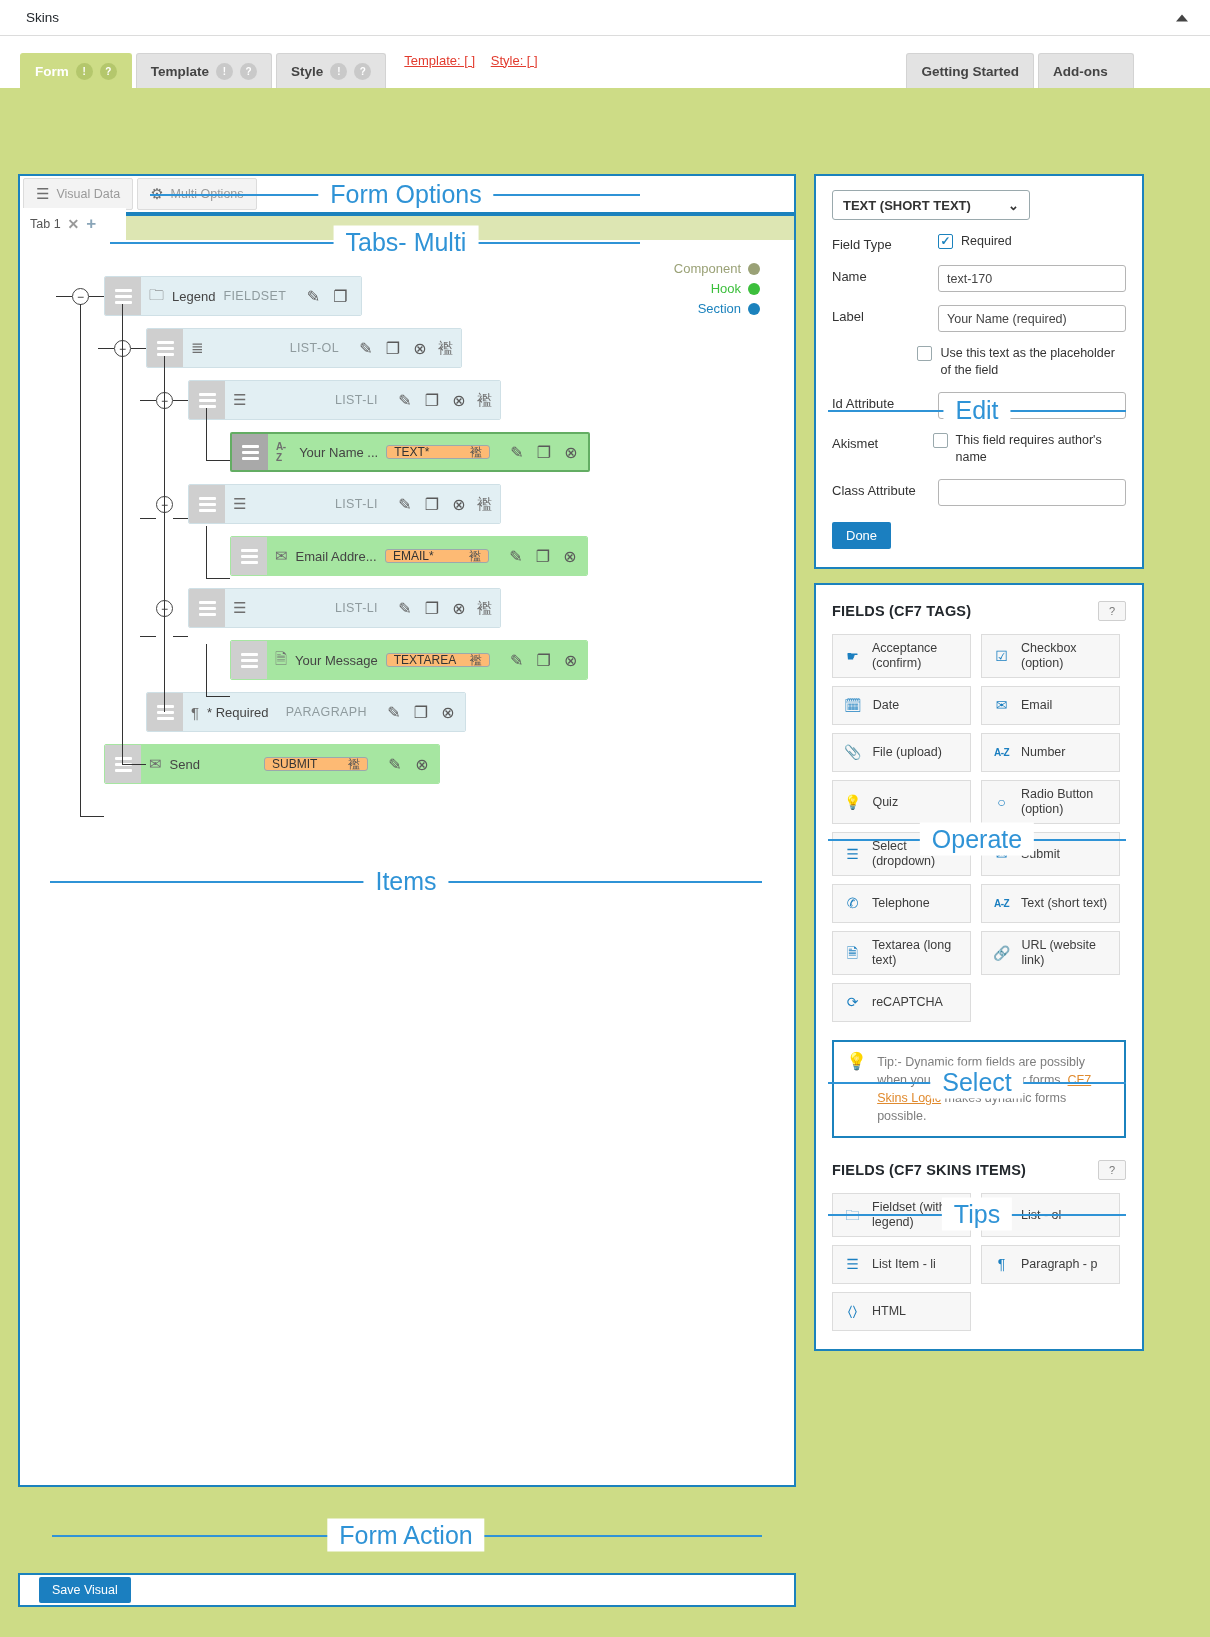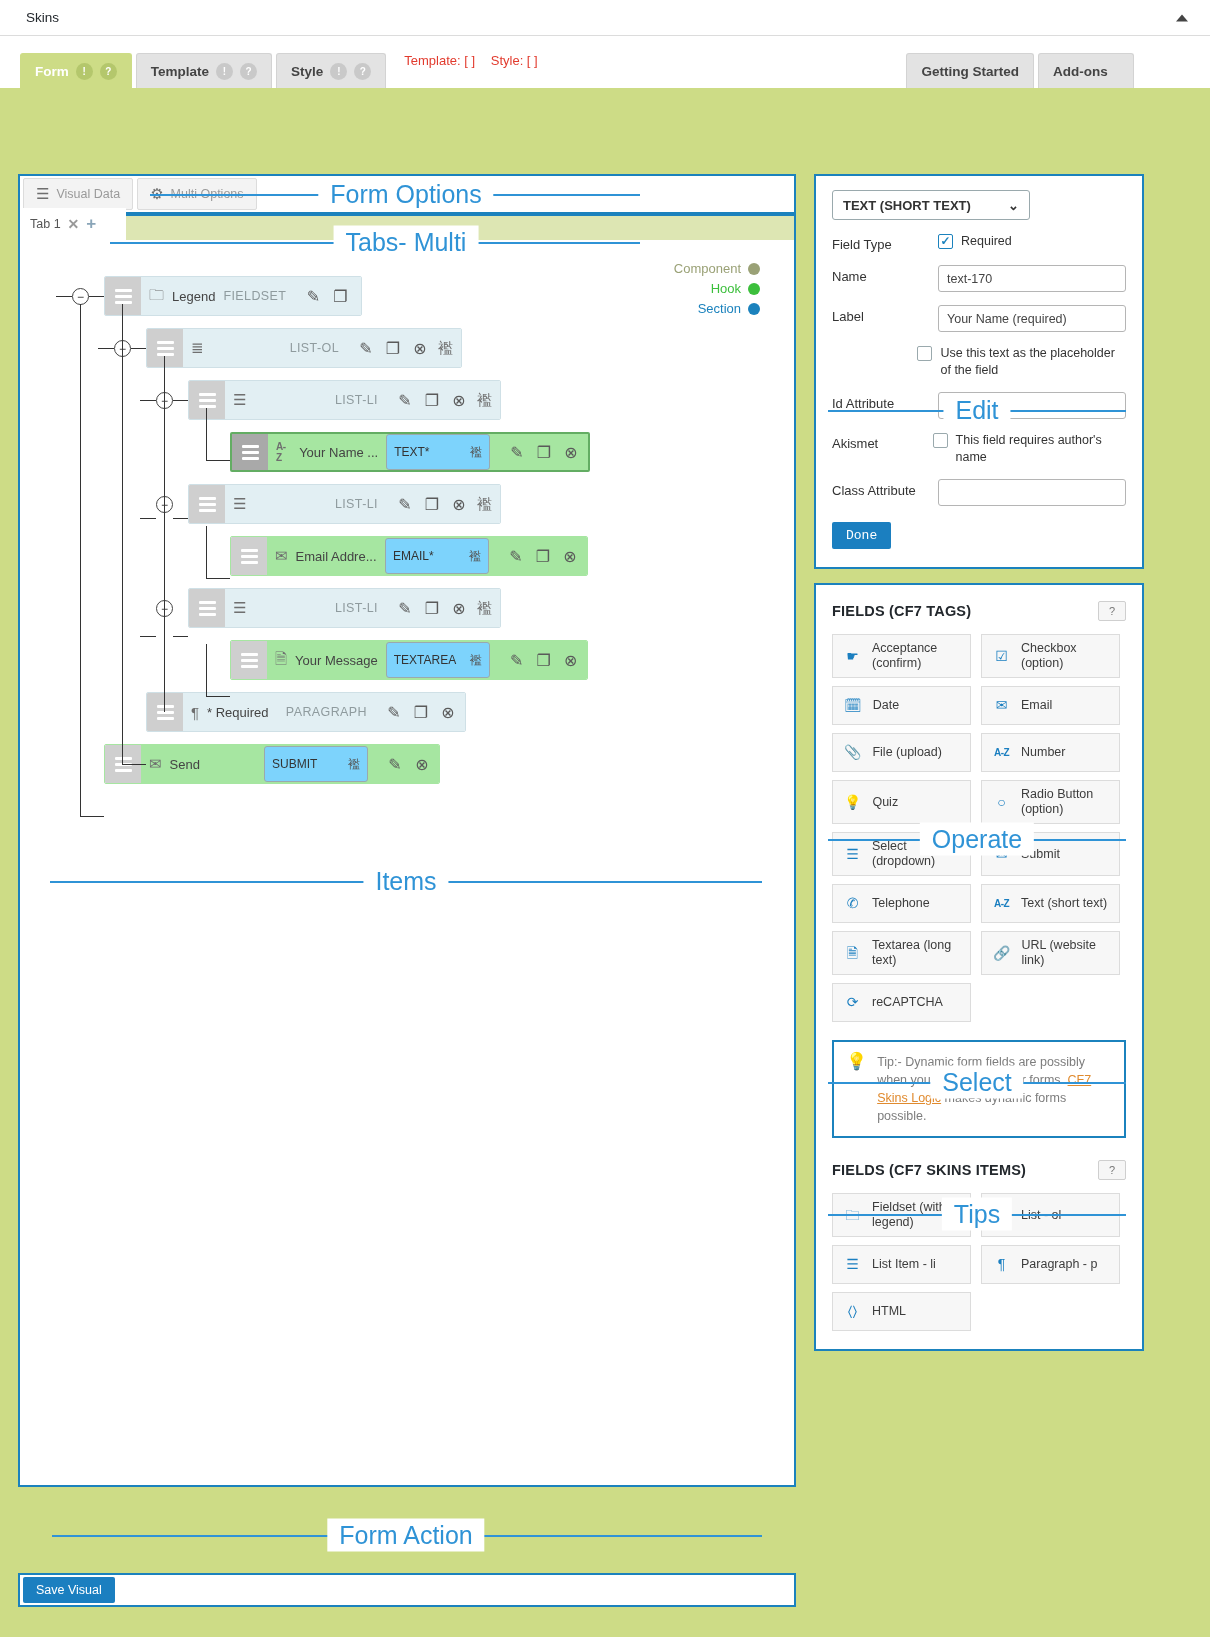--- a/index.html
+++ b/index.html
@@ -40,21 +40,21 @@
     font-size:13.5px; font-weight:bold; color:#444;
   }
   .tab.active { background:#cddc86; border-color:#cddc86; color:#fff; }
   .tab .badge {
     width:17px;height:17px;border-radius:50%;
     background:#c9c9c9; color:#fff; font-size:10px; font-weight:bold;
     display:flex;align-items:center;justify-content:center;
   }
   .tab.active .badge { background:#b4c76c; }
   .tplstyle { margin-left:14px; color:#e23b2e; font-size:13px; align-self:center; padding-bottom:4px;}
-  .tplstyle span { margin-right:12px; }
+  .tplstyle span { margin-right:12px;text-decoration:underline; }
   .rightbtns { margin-left:auto; display:flex; align-items:center; padding-right:76px; }
   .rightbtns .tab { margin-right:0; }
   .rightbtns .tab.last { margin-left:4px; }
 
   
   .greenpage {
     position:absolute; left:0; top:88px; width:1210px; height:1549px;
     background:#cddc86;
   }
 
@@ -119,22 +119,22 @@
   .node.hook.selected .handle { background:#a9a9a9; }
 
   .ico { color:#6f6f6f; font-size:15px; display:inline-flex; align-items:center;}
   .lbl { font-size:13px; color:#444; white-space:nowrap; }
   .typ { font-size:12.5px; color:#8f9b9e; letter-spacing:.4px; margin-left:auto; }
   .acts { display:flex; align-items:center; gap:9px; margin-left:10px; }
   .act { width:18px;height:18px; color:#5a5a5a; display:inline-flex;align-items:center;justify-content:center;}
   .caret-ico { color:#6f6f6f; font-size:15px; }
 
   .selwrap {
-    border:1px solid #9aa9ad; background:#7dd3fc; border-radius:3px;
-    height:36px; width:104px; display:flex; align-items:center;
+    border:1px solid #9aa9ad; background:#fdba74; border-radius:3px;
+    height:14px; width:104px; display:flex; align-items:center;
     padding:0 7px; font-size:12px; color:#333; margin-left:auto;
   }
   .selwrap .cv { margin-left:auto; color:#555; font-size:12px;}
 
   .toggle {
     position:absolute; width:17px;height:17px;border-radius:50%;
     border:1px solid #444; background:#fff; top:18px;
     display:flex;align-items:center;justify-content:center;
     font-size:12px; color:#333; line-height:1;
   }
@@ -156,21 +156,21 @@
   .flabel { width:106px; font-size:13px; color:#333; padding-top:4px;}
   .finput { flex:1; height:27px; border:1px solid #b5b5b5; border-radius:3px; background:#fff;
             display:flex;align-items:center;padding:0 8px; font-size:12.5px; color:#444;}
   .cbline { display:flex; align-items:flex-start; gap:8px; font-size:12.5px; color:#333; line-height:17px;}
   .cbox { width:15px;height:15px;border:1px solid #9aa9ad; border-radius:2px; background:#fff;
           flex:0 0 15px; display:flex;align-items:center;justify-content:center; margin-top:1px;}
   .cbox.checked { border-color:#1b82bd; color:#1b82bd; font-size:12px; font-weight:bold;}
   .donebtn {
     margin-top:16px; background:#1b7fc0; color:#fff; border:none;
     height:27px; padding:0 14px; font-size:13px; border-radius:2px;
-    display:inline-flex;align-items:center; font-family:Liberation Mono, monospace;
+    display:inline-flex;align-items:center; font-family:Liberation Sans, sans-serif;
   }
 
   .greengap { height:14px; background:#cddc86; }
 
   .fields-panel { padding:16px 16px 18px 16px; }
   .sec-head { display:flex; align-items:center; }
   .sec-title { font-size:14.5px; font-weight:bold; color:#23282d; letter-spacing:.2px;}
   .helpbtn { margin-left:auto; width:28px;height:20px;border:1px solid #cfcfcf;background:#f6f6f6;
              display:flex;align-items:center;justify-content:center;font-size:11px;color:#777;border-radius:2px;}
 
@@ -191,21 +191,21 @@
   .tipbox a { color:#e08a2e; text-decoration:underline; }
 
   
   .actionbar {
     position:absolute; left:18px; top:1573px; width:778px; height:34px;
     background:#fff; border:2px solid #1b82bd; display:flex; align-items:center;
     padding:3px;
   }
   .savebtn {
     background:#1b7fc0; color:#fff; height:26px; padding:4px 13px;
-    font-size:12.5px; display:flex;align-items:center; border-radius:2px;
+    font-size:12.5px; display:flex;align-items:center; border-radius:2px;margin-left:16px;
   }
 
   
   .anno { position:absolute; color:#2f93d6; pointer-events:none; }
   .anno .txt {
     position:absolute; transform:translate(-50%,-50%);
     background:#fff; padding:2px 12px; font-size:25px; white-space:nowrap;
     font-family:"Liberation Sans", sans-serif; font-weight:400; color:#2f93d6;
   }
   .anno .ln { position:absolute; height:2px; background:#2f93d6; }

